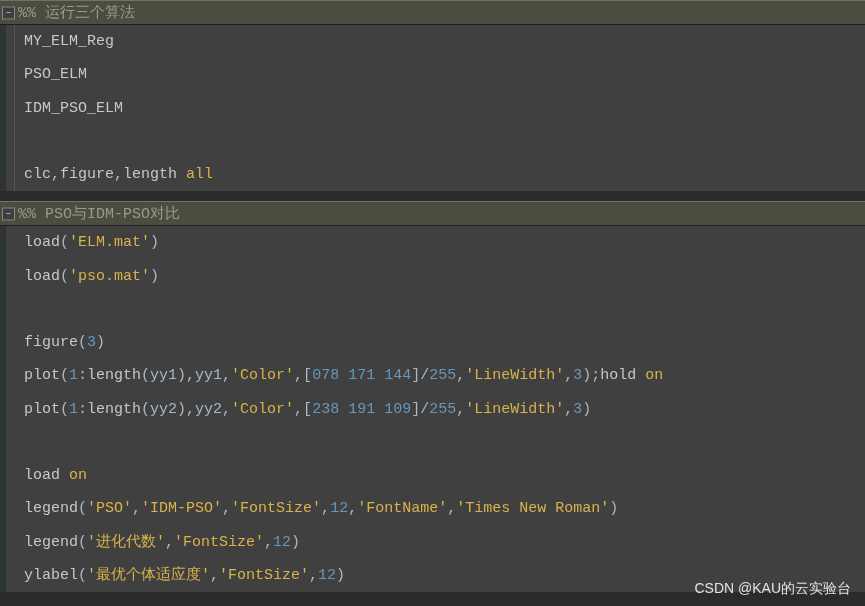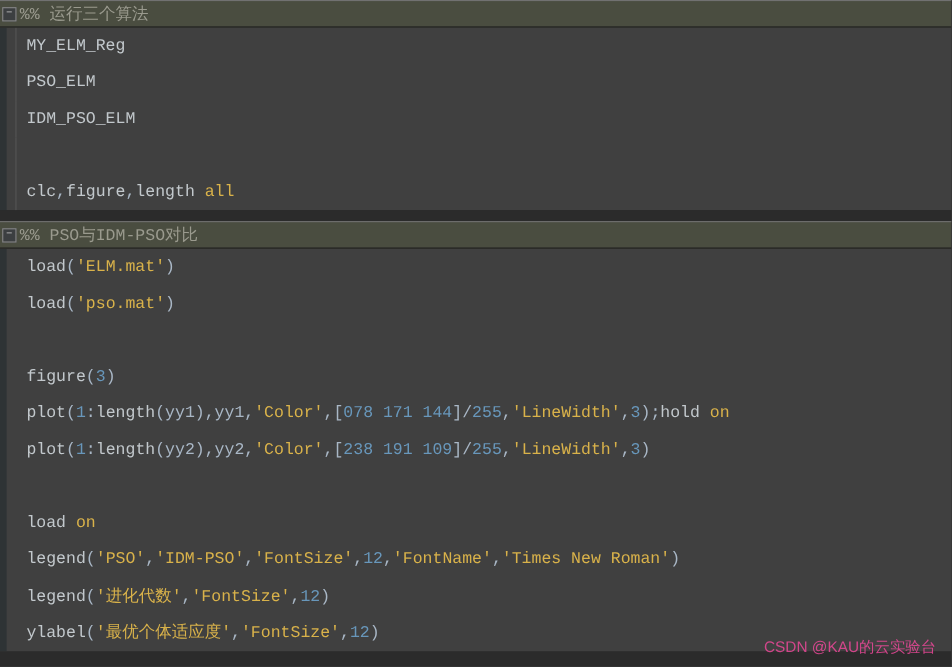--- a/index.html
+++ b/index.html
@@ -67,21 +67,21 @@
   }
   .c-default { color: #c2c8cc; }
   .c-string  { color: #d9b24a; }
   .c-num     { color: #6897bb; }
   .c-comment { color: #9a9a8e; }
   .c-punct   { color: #a9b7c6; }
   .watermark {
     position: absolute;
     right: 14px;
     bottom: 8px;
-    color: #ec4899;
+    color: #ffffff;
     font-family: "Microsoft YaHei", sans-serif;
     font-size: 14px;
     opacity: 0.85;
     pointer-events: none;
   }
 </style>
 </head>
 <body>
 
 <div class="editor">

